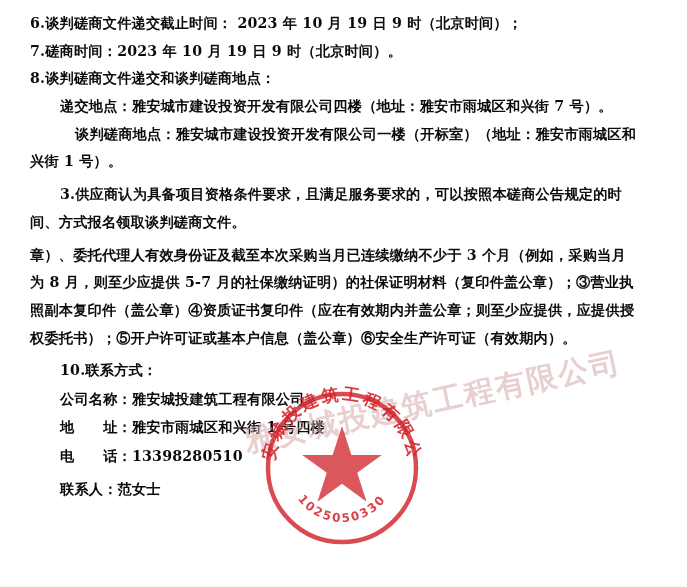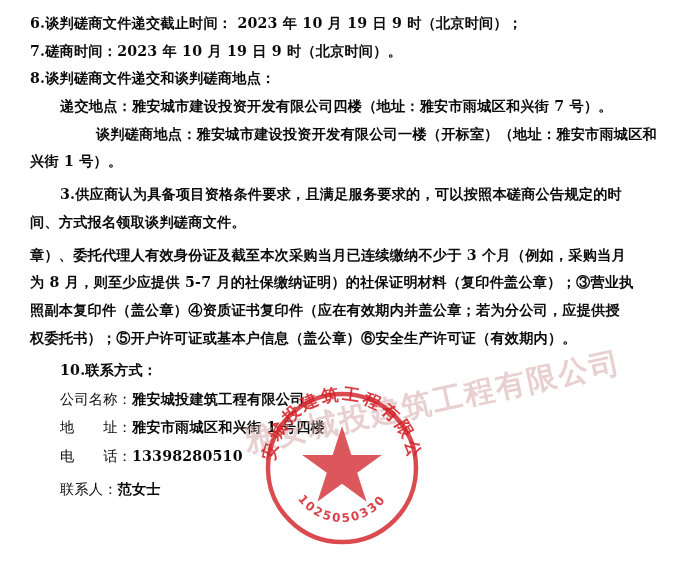--- a/index.html
+++ b/index.html
@@ -24,32 +24,32 @@
   .line {
     font-size: 14.2px;
     line-height: 1.95;
     letter-spacing: 0.2px;
     white-space: nowrap;
   }
   .bold {
     font-weight: bold;
   }
   .indent-1 { padding-left: 30px; }
-  .indent-2 { padding-left: 45px; text-align: right; }
+  .indent-2 { padding-left: 45px; }
   .small-gap { height: 5px; }
   .contact-line {
     font-size: 14.2px;
     line-height: 2.0;
     letter-spacing: 0.2px;
     padding-left: 30px;
     white-space: nowrap;
   }
   .contact-label {
     display: inline-block;
-    font-weight: normal;
+    font-weight: bold;
     letter-spacing: 0.2px;
   }
   .contact-value {
     font-weight: bold;
   }
 
   
   .seal {
     position: absolute;
     left: 248px;
@@ -105,21 +105,21 @@
 
   <div class="small-gap"></div>
 
   <div class="line bold indent-1">3.供应商认为具备项目资格条件要求，且满足服务要求的，可以按照本磋商公告规定的时</div>
   <div class="line bold">间、方式报名领取谈判磋商文件。</div>
 
   <div class="small-gap"></div>
 
   <div class="line bold">章）、委托代理人有效身份证及截至本次采购当月已连续缴纳不少于 3 个月（例如，采购当月</div>
   <div class="line bold">为 8 月，则至少应提供 5-7 月的社保缴纳证明）的社保证明材料（复印件盖公章）；③营业执</div>
-  <div class="line bold">照副本复印件（盖公章）④资质证书复印件（应在有效期内并盖公章；若为分公司，应提供授</div>
+  <div class="line bold">照副本复印件（盖公章）④资质证书复印件（应在有效期内并盖公章；则至少应提供，应提供授</div>
   <div class="line bold">权委托书）；⑤开户许可证或基本户信息（盖公章）⑥安全生产许可证（有效期内）。</div>
 
   <div class="small-gap"></div>
 
   <div class="line bold indent-1">10.联系方式：</div>
 
   <div class="contact-line">
     <span class="contact-label">公司名称：</span><span class="contact-value">雅安城投建筑工程有限公司</span>
   </div>
 

